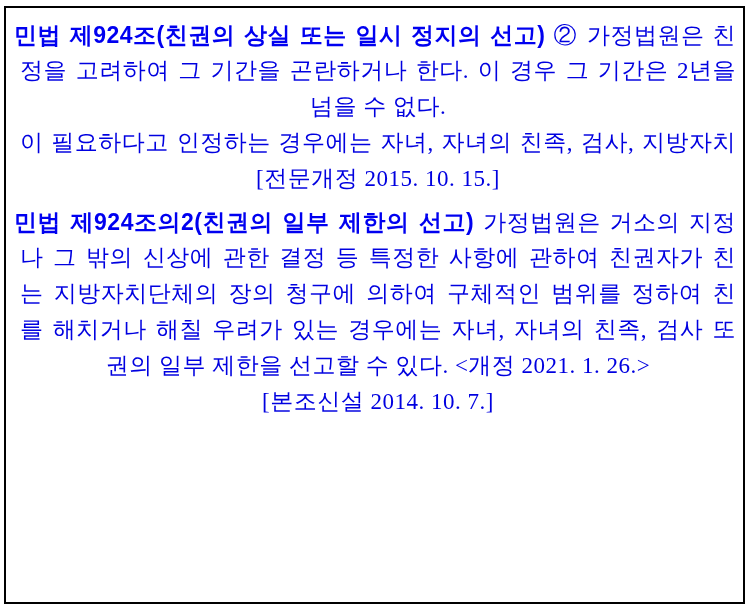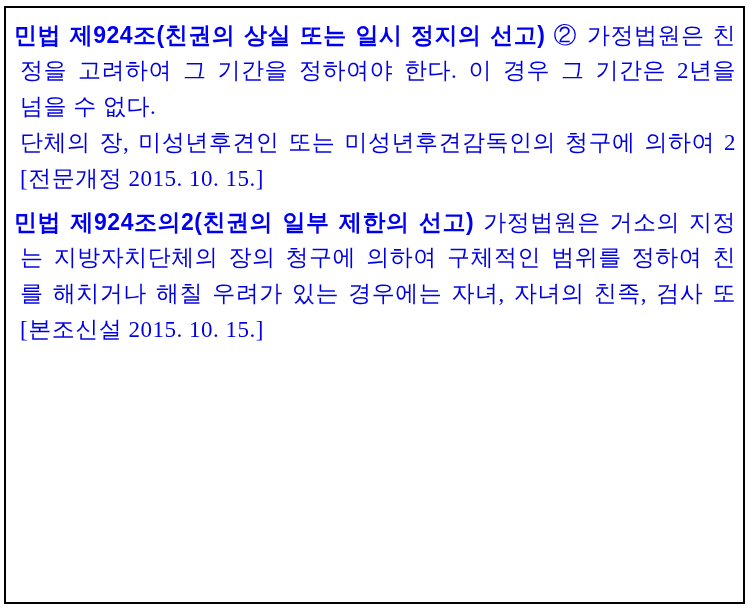--- a/index.html
+++ b/index.html
@@ -47,44 +47,47 @@
     overflow: hidden;
   }
   .line.justify {
     white-space: normal;
     text-align: justify;
     text-align-last: justify;
     -moz-text-align-last: justify;
   }
   .line.indent {
     padding-left: 6px;
+    text-align: center;
   }
   .seg.bold {
     font-family: "Liberation Sans", sans-serif;
     font-weight: 700;
     color: var(--heading, #0000f0);
   }
   .seg.regular {
     font-weight: 400;
   }
 </style>
 </head>
 <body>
 
 <div class="page">
   <div class="frame">
     <div class="content" id="articles">
         <div class="article">
           <div class="line justify"><span class="seg bold">민법 제924조(친권의 상실 또는 일시 정지의 선고)</span><span class="seg regular"> ② 가정법원은 친</span></div>
-          <div class="line justify indent"><span class="seg regular">정을 고려하여 그 기간을 정하여야 한다. 이 경우 그 기간은 2년을</span></div>
+          <div class="line justify indent"><span class="seg regular">정을 고려하여 그 기간을 곤란하거나 한다. 이 경우 그 기간은 2년을</span></div>
           <div class="line indent"><span class="seg regular">넘을 수 없다.</span></div>
-          <div class="line justify indent"><span class="seg regular">단체의 장, 미성년후견인 또는 미성년후견감독인의 청구에 의하여 2</span></div>
+          <div class="line justify indent"><span class="seg regular">이 필요하다고 인정하는 경우에는 자녀, 자녀의 친족, 검사, 지방자치</span></div>
           <div class="line indent"><span class="seg regular">[전문개정 2015. 10. 15.]</span></div>
         </div>
         <div class="article">
           <div class="line justify"><span class="seg bold">민법 제924조의2(친권의 일부 제한의 선고)</span><span class="seg regular"> 가정법원은 거소의 지정이</span></div>
+          <div class="line justify indent"><span class="seg regular">나 그 밖의 신상에 관한 결정 등 특정한 사항에 관하여 친권자가 친</span></div>
           <div class="line justify indent"><span class="seg regular">는 지방자치단체의 장의 청구에 의하여 구체적인 범위를 정하여 친</span></div>
           <div class="line justify indent"><span class="seg regular">를 해치거나 해칠 우려가 있는 경우에는 자녀, 자녀의 친족, 검사 또</span></div>
-          <div class="line indent"><span class="seg regular">[본조신설 2015. 10. 15.]</span></div>
+          <div class="line indent"><span class="seg regular">권의 일부 제한을 선고할 수 있다. &lt;개정 2021. 1. 26.&gt;</span></div>
+          <div class="line indent"><span class="seg regular">[본조신설 2014. 10. 7.]</span></div>
         </div>
       </div>
   </div>
 </div>
 
 </body></html>

